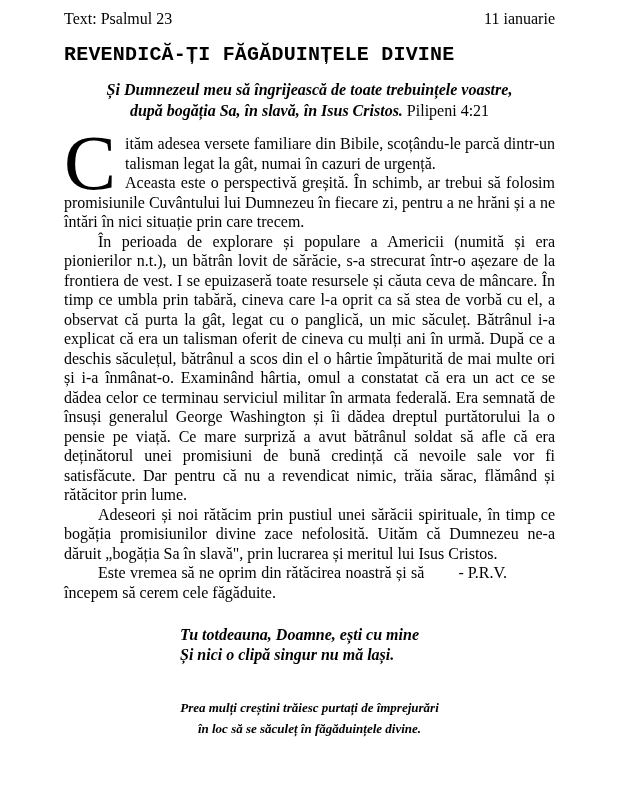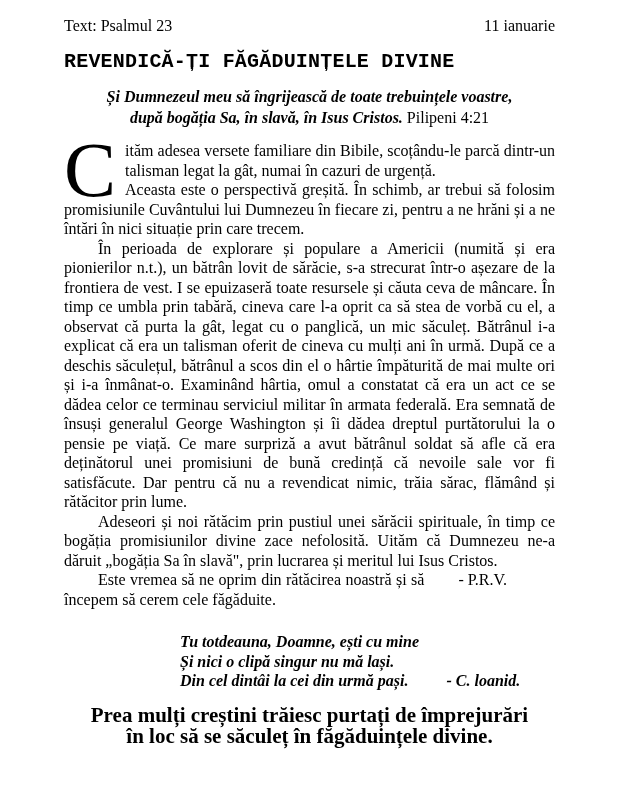--- a/index.html
+++ b/index.html
@@ -7,21 +7,21 @@
   body {
     width: 619px;
     height: 789px;
     overflow: hidden;
     color: #000000;
     font-family: "Liberation Serif", serif;
   }
   .page {
     width: 619px;
     height: 773px;
-    padding: 16px 64px 0 64px;
+    padding: 9px 64px 0 64px;
     background: #ffffff;
   }
   .page-header {
     display: flex;
     justify-content: space-between;
     align-items: baseline;
     font-size: 16px;
     line-height: 19px;
   }
   .page-title {
@@ -69,24 +69,25 @@
   .poem {
     margin-top: 23px;
     margin-left: 116px;
     font-style: italic;
     font-size: 16px;
     line-height: 19.5px;
     font-weight: bold;
   }
   .poem-attr { margin-left: 38px; }
   .footer-motto {
-    margin-top: 14px;
+    margin-top: 33px;
     text-align: center;
     font-weight: bold;
-    font-size: 21px;
+    font-style: italic;
+    font-size: 13px;
     line-height: 21px;
   }
 </style>
 </head>
 <body>
 
 <div class="page">
 
   <header class="page-header">
     <span>Text: Psalmul 23</span>
@@ -112,23 +113,20 @@
     <p class="indent">Adeseori și noi rătăcim prin pustiul unei sărăcii spirituale, în timp ce bogăția promisiunilor divine zace nefolosită. Uităm că Dumnezeu ne-a dăruit „bogăția Sa în slavă", prin lucrarea și meritul lui Isus Cristos.</p>
     <p class="indent">
       <span class="prv">- P.R.V.</span>
       <span>Este vremea să ne oprim din rătăcirea noastră și să începem să cerem cele făgăduite.</span>
     </p>
   </div>
 
   <div class="poem">
     <div>Tu totdeauna, Doamne, ești cu mine</div>
     <div>Și nici o clipă singur nu mă lași.</div>
-    <div>
-      <span>Din cel dintâi la cei din urmă pași.</span><span class="poem-attr">- C. loanid.</span>
-    </div>
   </div>
 
   <div class="footer-motto">
     <div>Prea mulți creștini trăiesc purtați de împrejurări</div>
     <div>în loc să se săculeț în făgăduințele divine.</div>
   </div>
 
 </div>
 
 </body></html>

